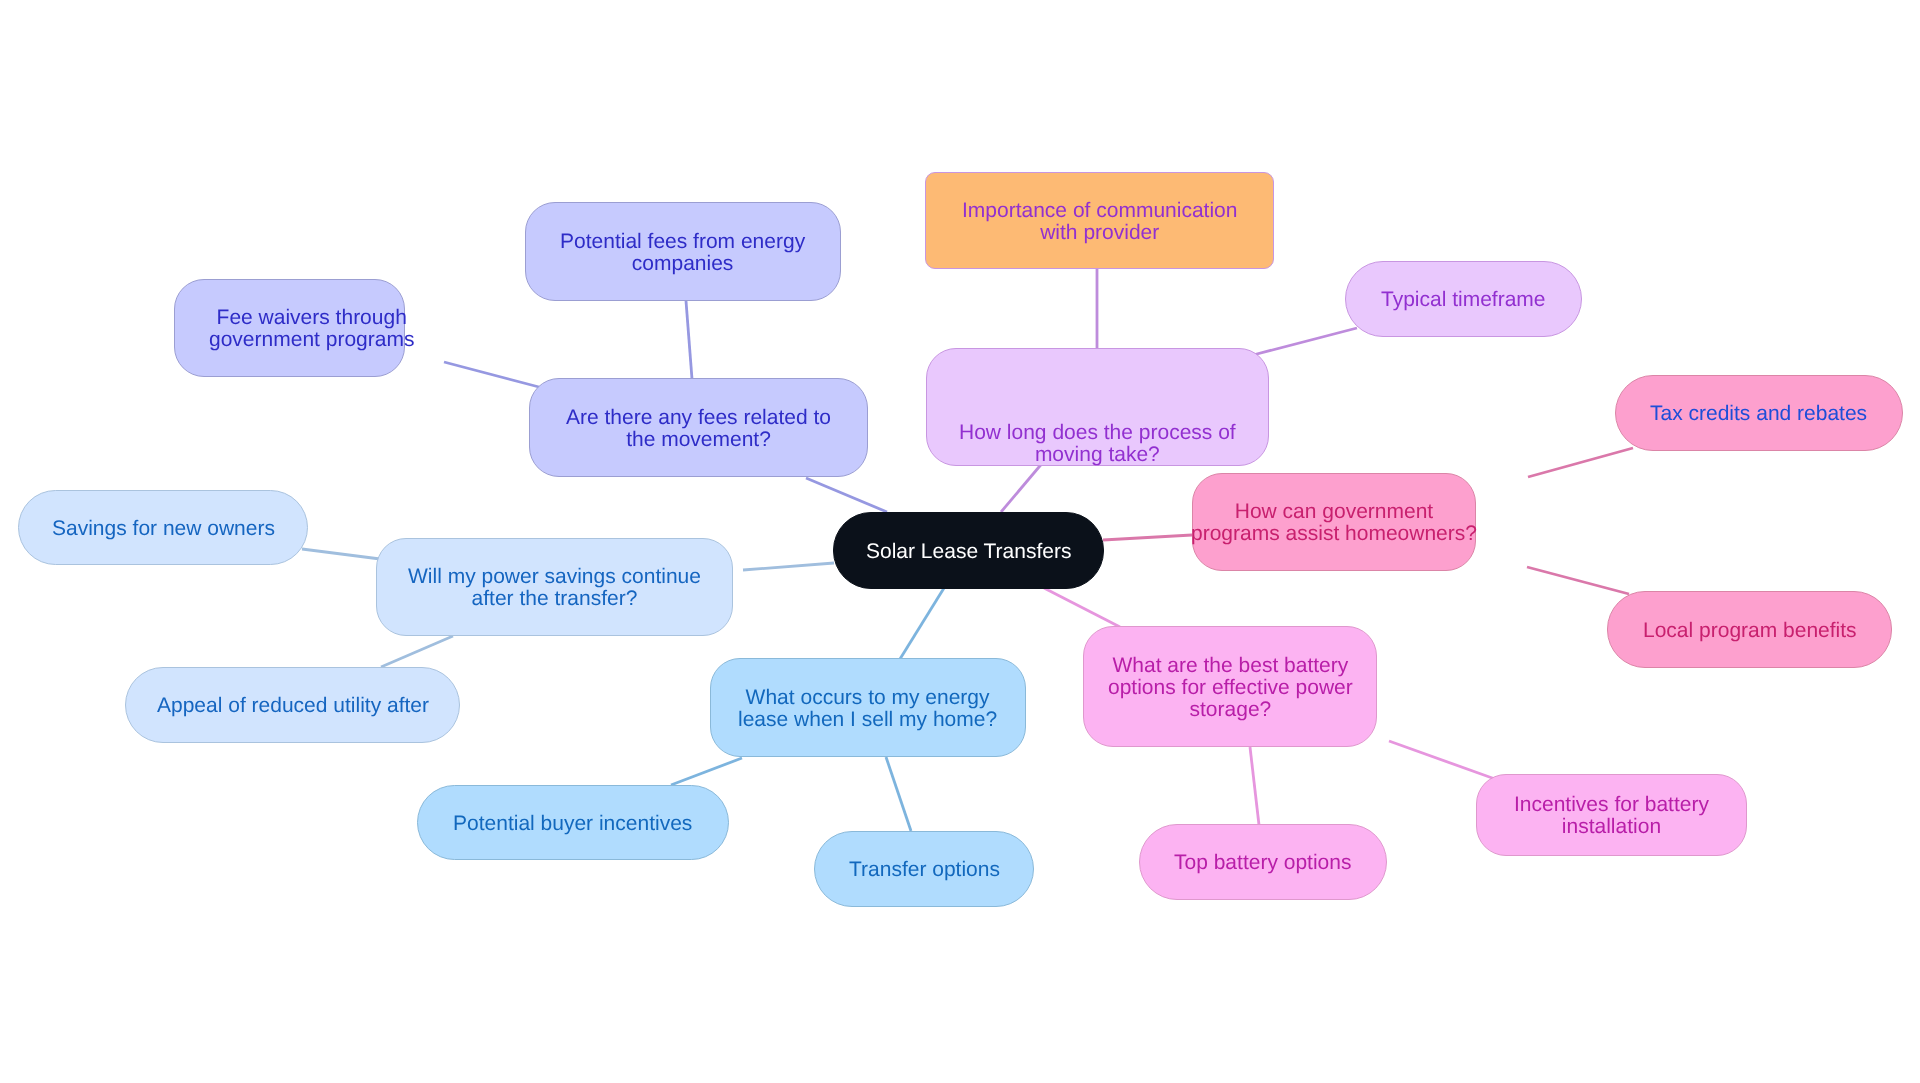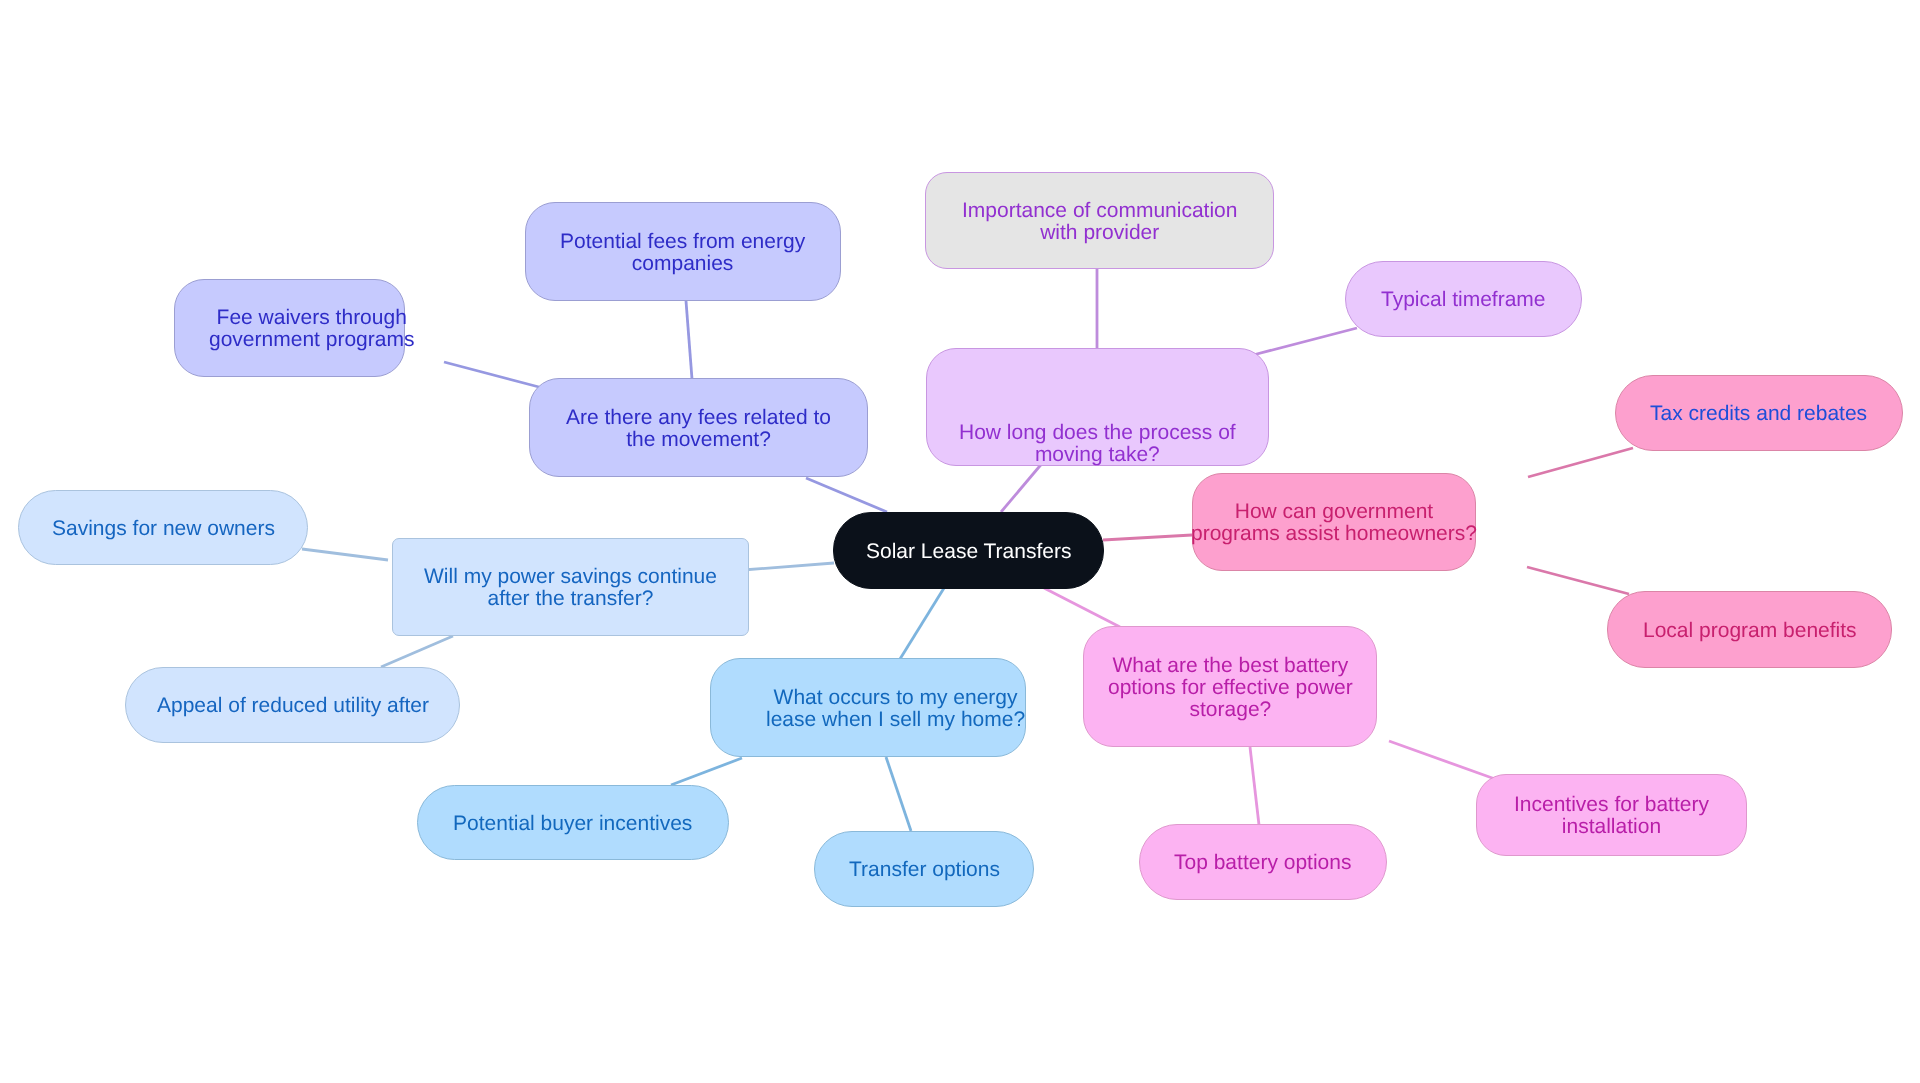--- a/index.html
+++ b/index.html
@@ -78,48 +78,48 @@
       <span class="line">Potential fees from energy</span>
       <span class="line">companies</span>
     </div>
   </div>
   <div class="node n-purple" style="left: 926px; top: 348px; width: 343px; height: 118px; border-radius: 30px; background: rgb(233, 200, 253); border-color: rgb(200, 150, 225); color: rgb(146, 48, 208); align-items: flex-end;">
     <div class="label">
       <span class="line">How long does the process of</span>
       <span class="line">moving take?</span>
     </div>
   </div>
-  <div class="node n-purple" style="left: 925px; top: 172px; width: 349px; height: 97px; border-radius: 22px; background: #e5e5e5; border-color: rgb(200, 150, 225); color: rgb(146, 48, 208);">
+  <div class="node n-purple" style="left: 925px; top: 172px; width: 349px; height: 97px; border-radius: 10px; background: #fdba74; border-color: rgb(200, 150, 225); color: rgb(146, 48, 208);">
     <div class="label">
       <span class="line">Importance of communication</span>
       <span class="line">with provider</span>
     </div>
   </div>
   <div class="node n-purple" style="left: 1345px; top: 261px; width: 237px; height: 76px; border-radius: 38px; background: rgb(233, 200, 253); border-color: rgb(200, 150, 225); color: rgb(146, 48, 208);">
     <div class="label">
       <span class="line">Typical timeframe</span>
     </div>
   </div>
-  <div class="node n-lightblue" style="left: 392px; top: 538px; width: 357px; height: 98px; border-radius: 7px; background: rgb(209, 228, 254); border-color: rgb(170, 195, 222); color: rgb(21, 101, 192);">
+  <div class="node n-lightblue" style="left: 376px; top: 538px; width: 357px; height: 98px; border-radius: 30px; background: rgb(209, 228, 254); border-color: rgb(170, 195, 222); color: rgb(21, 101, 192);">
     <div class="label">
       <span class="line">Will my power savings continue</span>
       <span class="line">after the transfer?</span>
     </div>
   </div>
   <div class="node n-lightblue" style="left: 18px; top: 490px; width: 290px; height: 75px; border-radius: 38px; background: rgb(209, 228, 254); border-color: rgb(170, 195, 222); color: rgb(21, 101, 192);">
     <div class="label">
       <span class="line">Savings for new owners</span>
     </div>
   </div>
   <div class="node n-lightblue" style="left: 125px; top: 667px; width: 335px; height: 76px; border-radius: 38px; background: rgb(209, 228, 254); border-color: rgb(170, 195, 222); color: rgb(21, 101, 192);">
     <div class="label">
       <span class="line">Appeal of reduced utility after</span>
     </div>
   </div>
-  <div class="node n-skyblue" style="left: 710px; top: 658px; width: 316px; height: 99px; border-radius: 30px; background: rgb(176, 220, 254); border-color: rgb(138, 185, 217); color: rgb(18, 104, 189); justify-content: flex-end;">
+  <div class="node n-skyblue" style="left: 710px; top: 658px; width: 316px; height: 99px; border-radius: 30px; background: rgb(176, 220, 254); border-color: rgb(138, 185, 217); color: rgb(18, 104, 189);">
     <div class="label">
       <span class="line">What occurs to my energy</span>
       <span class="line">lease when I sell my home?</span>
     </div>
   </div>
   <div class="node n-skyblue" style="left: 417px; top: 785px; width: 312px; height: 75px; border-radius: 38px; background: rgb(176, 220, 254); border-color: rgb(138, 185, 217); color: rgb(18, 104, 189);">
     <div class="label">
       <span class="line">Potential buyer incentives</span>
     </div>
   </div>

